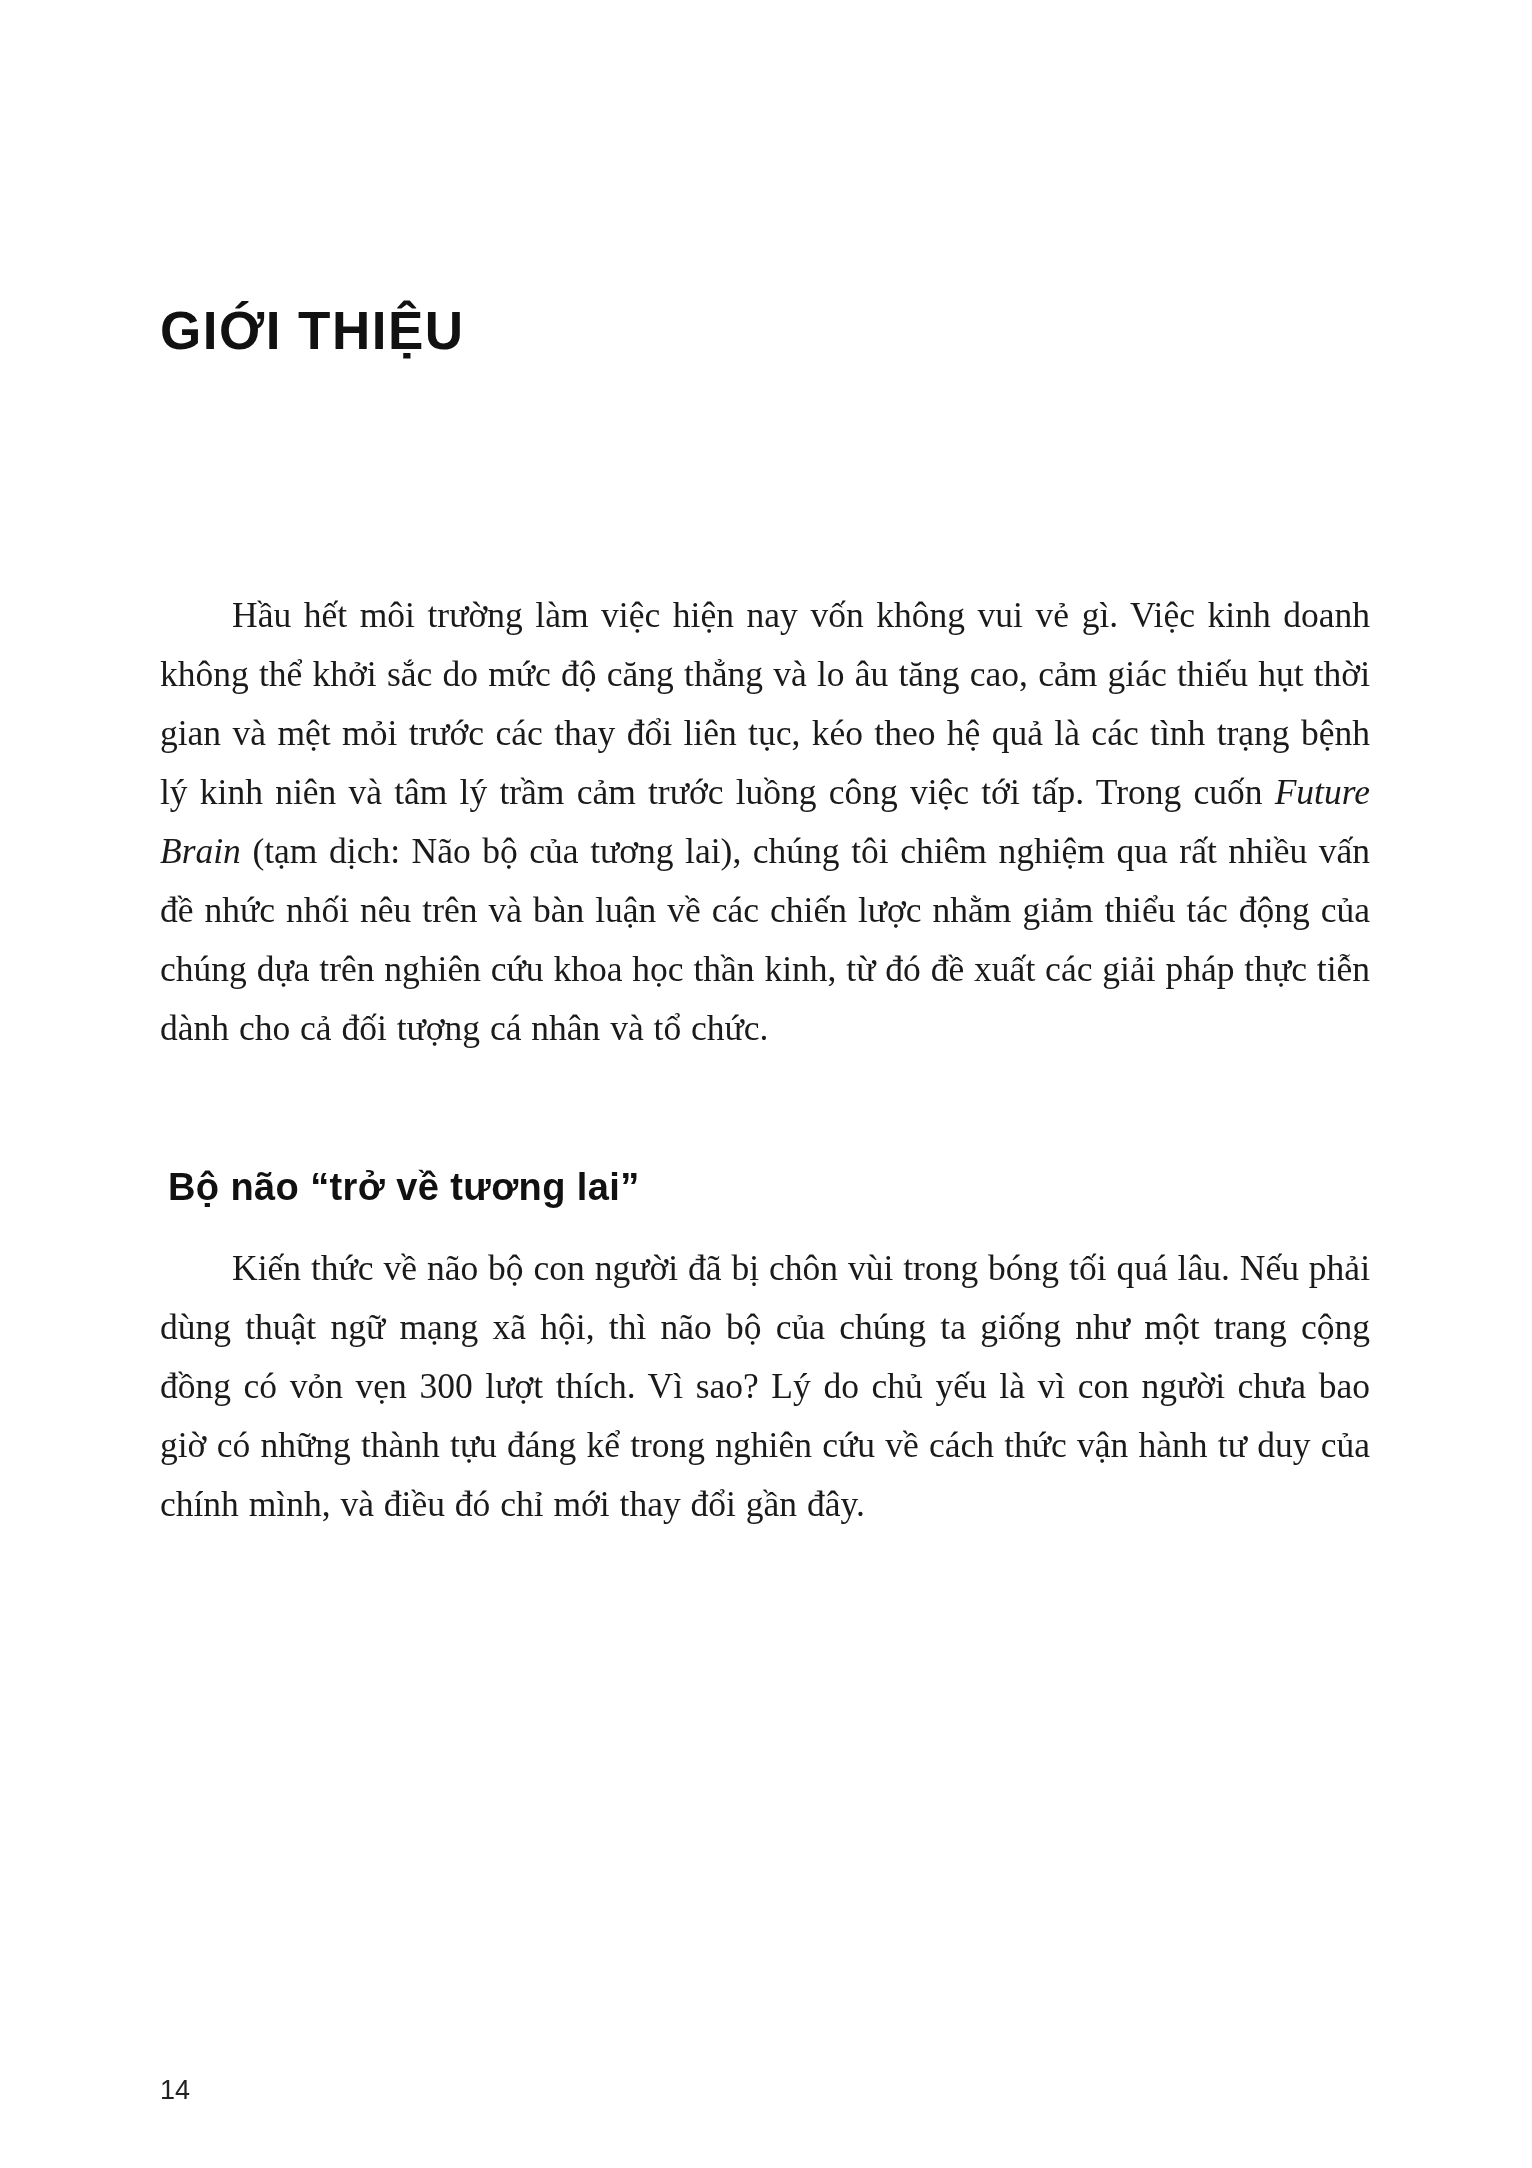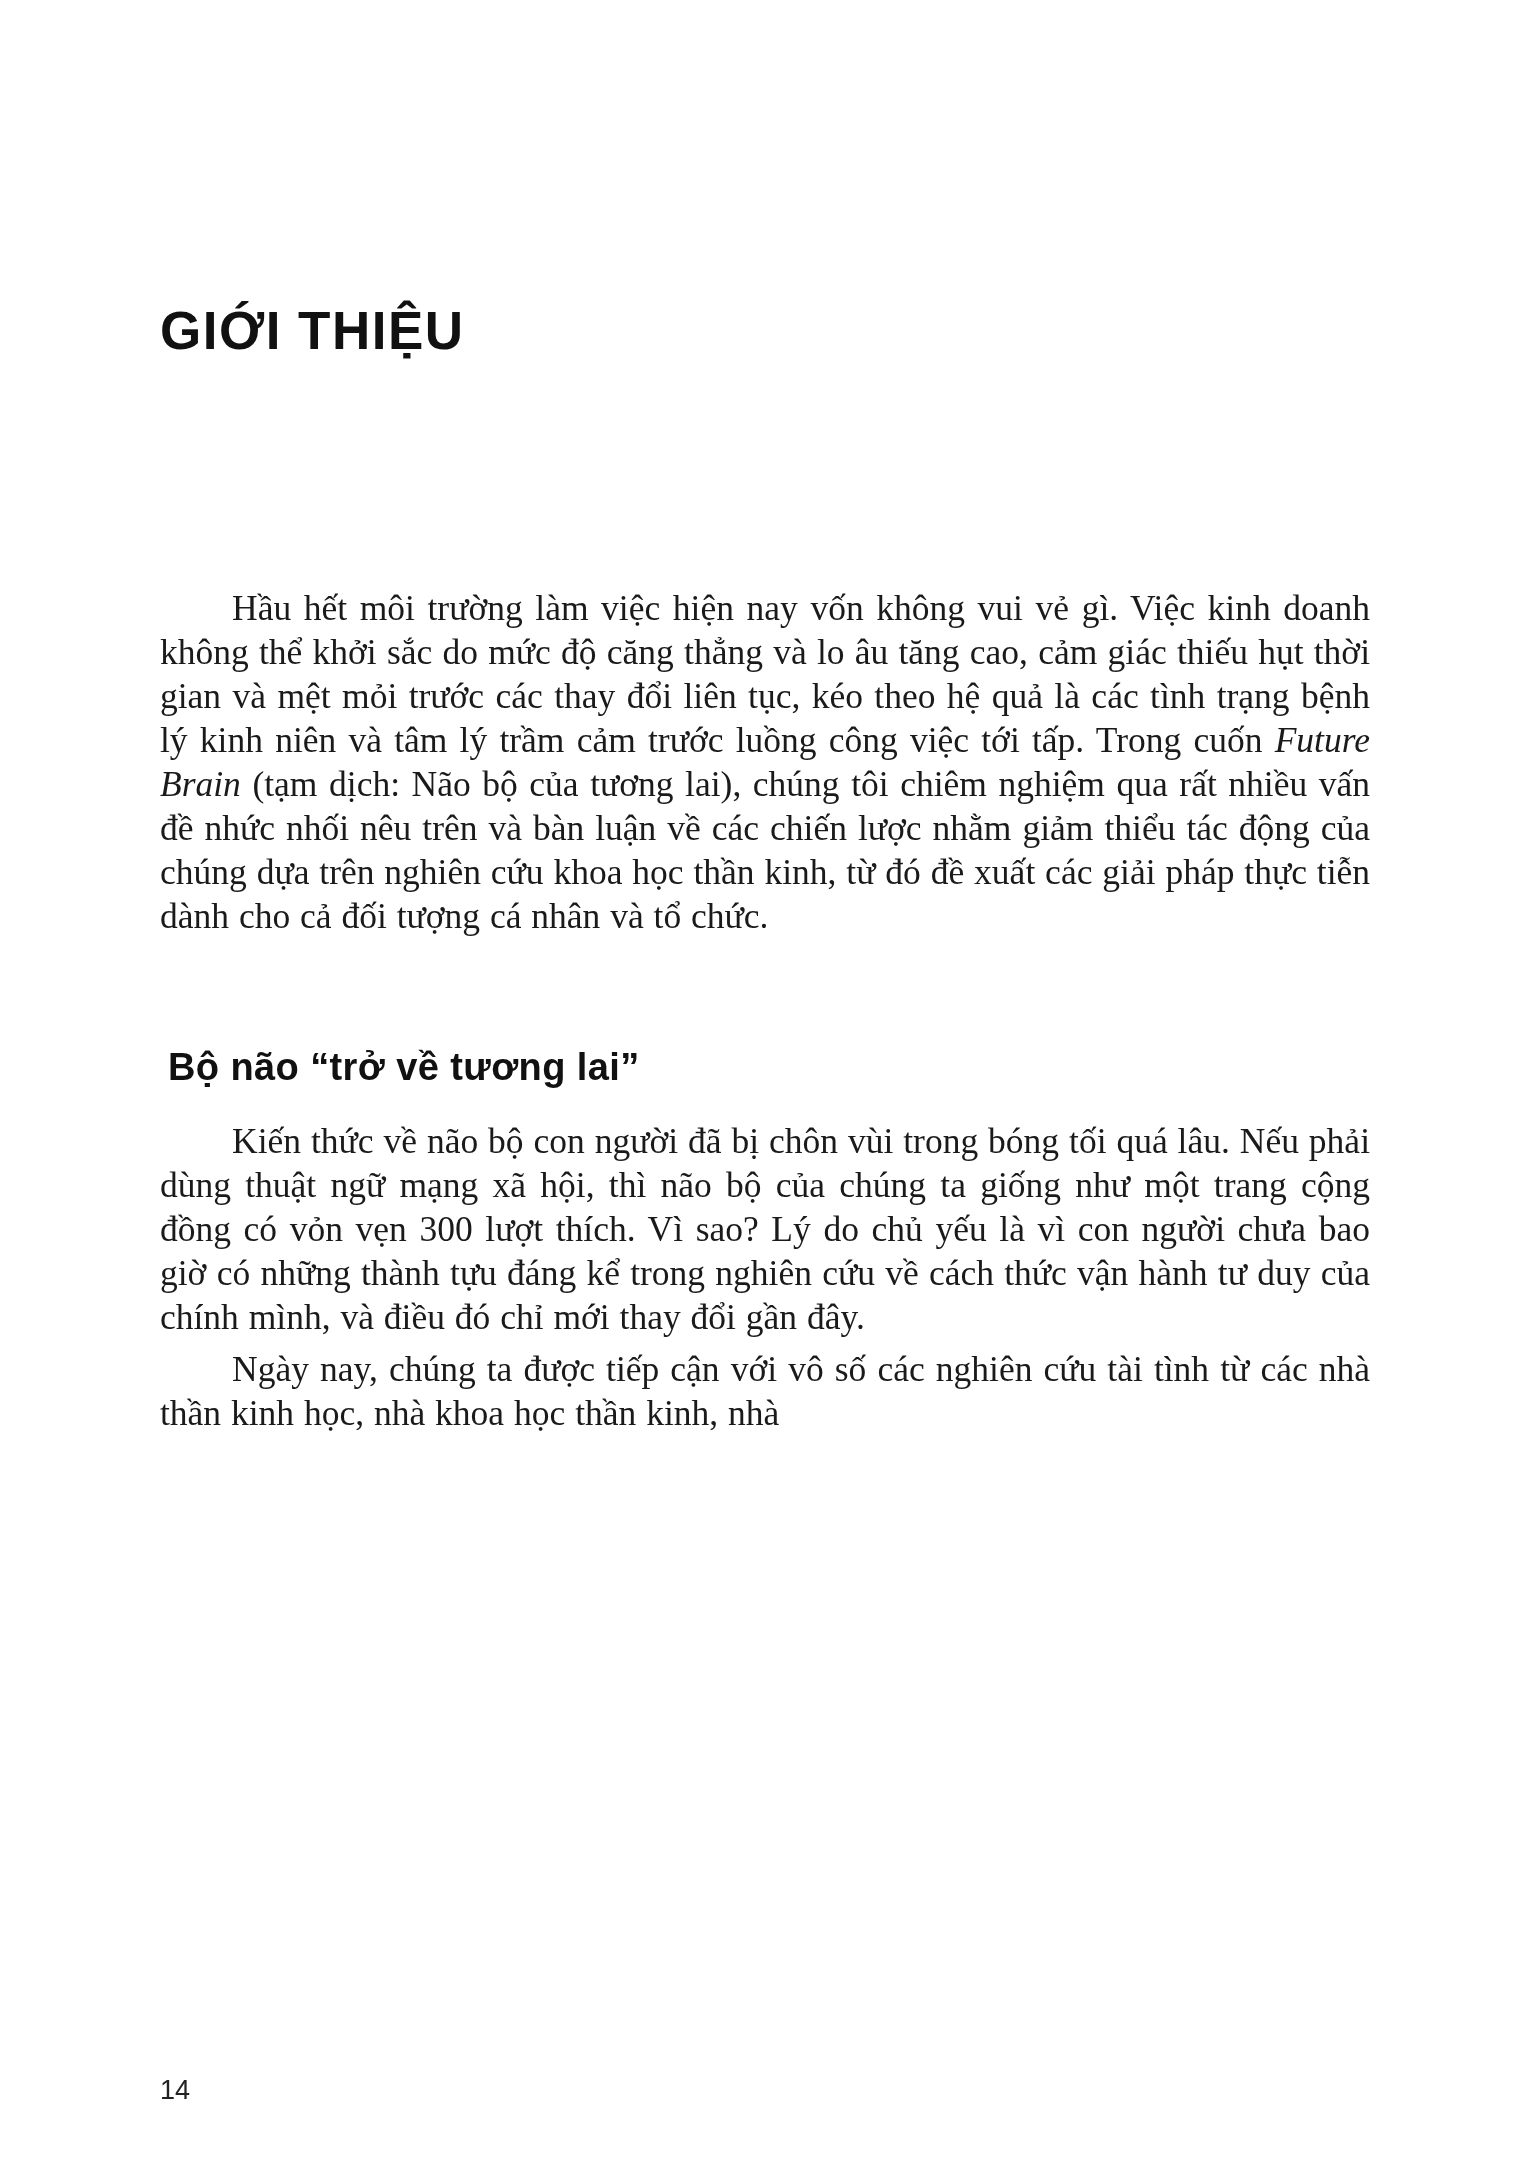--- a/index.html
+++ b/index.html
@@ -27,21 +27,21 @@
     font-weight: bold;
     font-size: 53px;
     letter-spacing: 1.5px;
     color: #111111;
     margin: 0;
     padding-top: 300px;
   }
   .body-text {
     font-family: "Liberation Serif", serif;
     font-size: 35.5px;
-    line-height: 44px;
+    line-height: 59px;
     color: #1a1a1a;
     text-align: justify;
     margin: 0;
     word-spacing: 1px;
   }
   .first-para {
     padding-top: 225px;
   }
   .indent {
     text-indent: 72px;
@@ -80,18 +80,17 @@
     <h1 class="chapter-title">GIỚI THIỆU</h1>
 
     <p class="body-text first-para indent">
       <span>Hầu hết môi trường làm việc hiện nay vốn không vui vẻ gì. Việc kinh doanh không thể khởi sắc do mức độ căng thẳng và lo âu tăng cao, cảm giác thiếu hụt thời gian và mệt mỏi trước các thay đổi liên tục, kéo theo hệ quả là các tình trạng bệnh lý kinh niên và tâm lý trầm cảm trước luồng công việc tới tấp. Trong cuốn </span><span class="italic">Future Brain</span><span> (tạm dịch: Não bộ của tương lai), chúng tôi chiêm nghiệm qua rất nhiều vấn đề nhức nhối nêu trên và bàn luận về các chiến lược nhằm giảm thiểu tác động của chúng dựa trên nghiên cứu khoa học thần kinh, từ đó đề xuất các giải pháp thực tiễn dành cho cả đối tượng cá nhân và tổ chức.</span>
     </p>
 
     <h2 class="section-heading">Bộ não “trở về tương lai”</h2>
 
     <p class="body-text indent">Kiến thức về não bộ con người đã bị chôn vùi trong bóng tối quá lâu. Nếu phải dùng thuật ngữ mạng xã hội, thì não bộ của chúng ta giống như một trang cộng đồng có vỏn vẹn 300 lượt thích. Vì sao? Lý do chủ yếu là vì con người chưa bao giờ có những thành tựu đáng kể trong nghiên cứu về cách thức vận hành tư duy của chính mình, và điều đó chỉ mới thay đổi gần đây.</p>
 
-    <p class="body-text indent para-gap">Ngày nay, chúng ta được tiếp cận với vô số các nghiên cứu tài tình từ các nhà thần kinh học, nhà khoa học thần kinh, nhà</p>
 
   </div>
 
   <div class="page-number">14</div>
 </div>
 
 </body></html>

